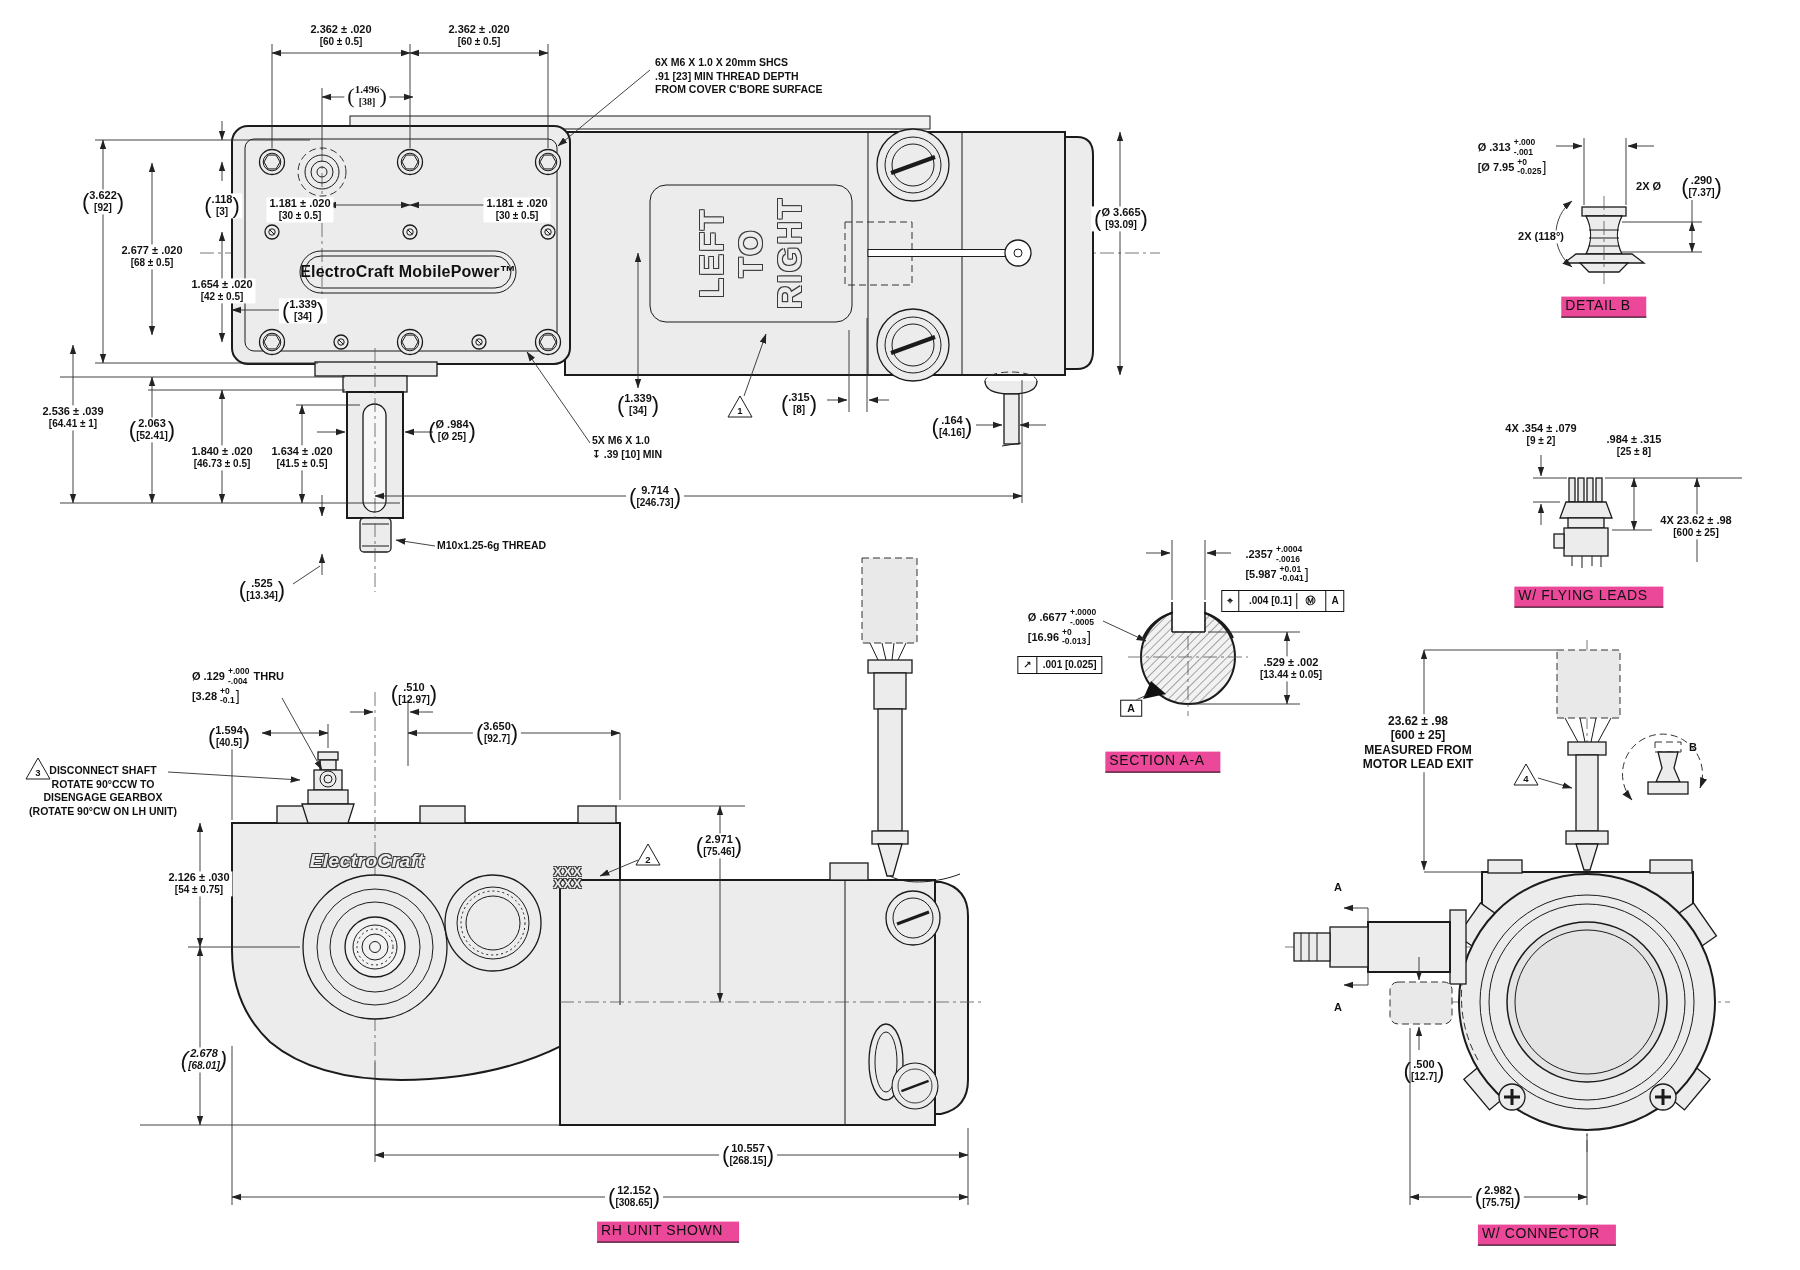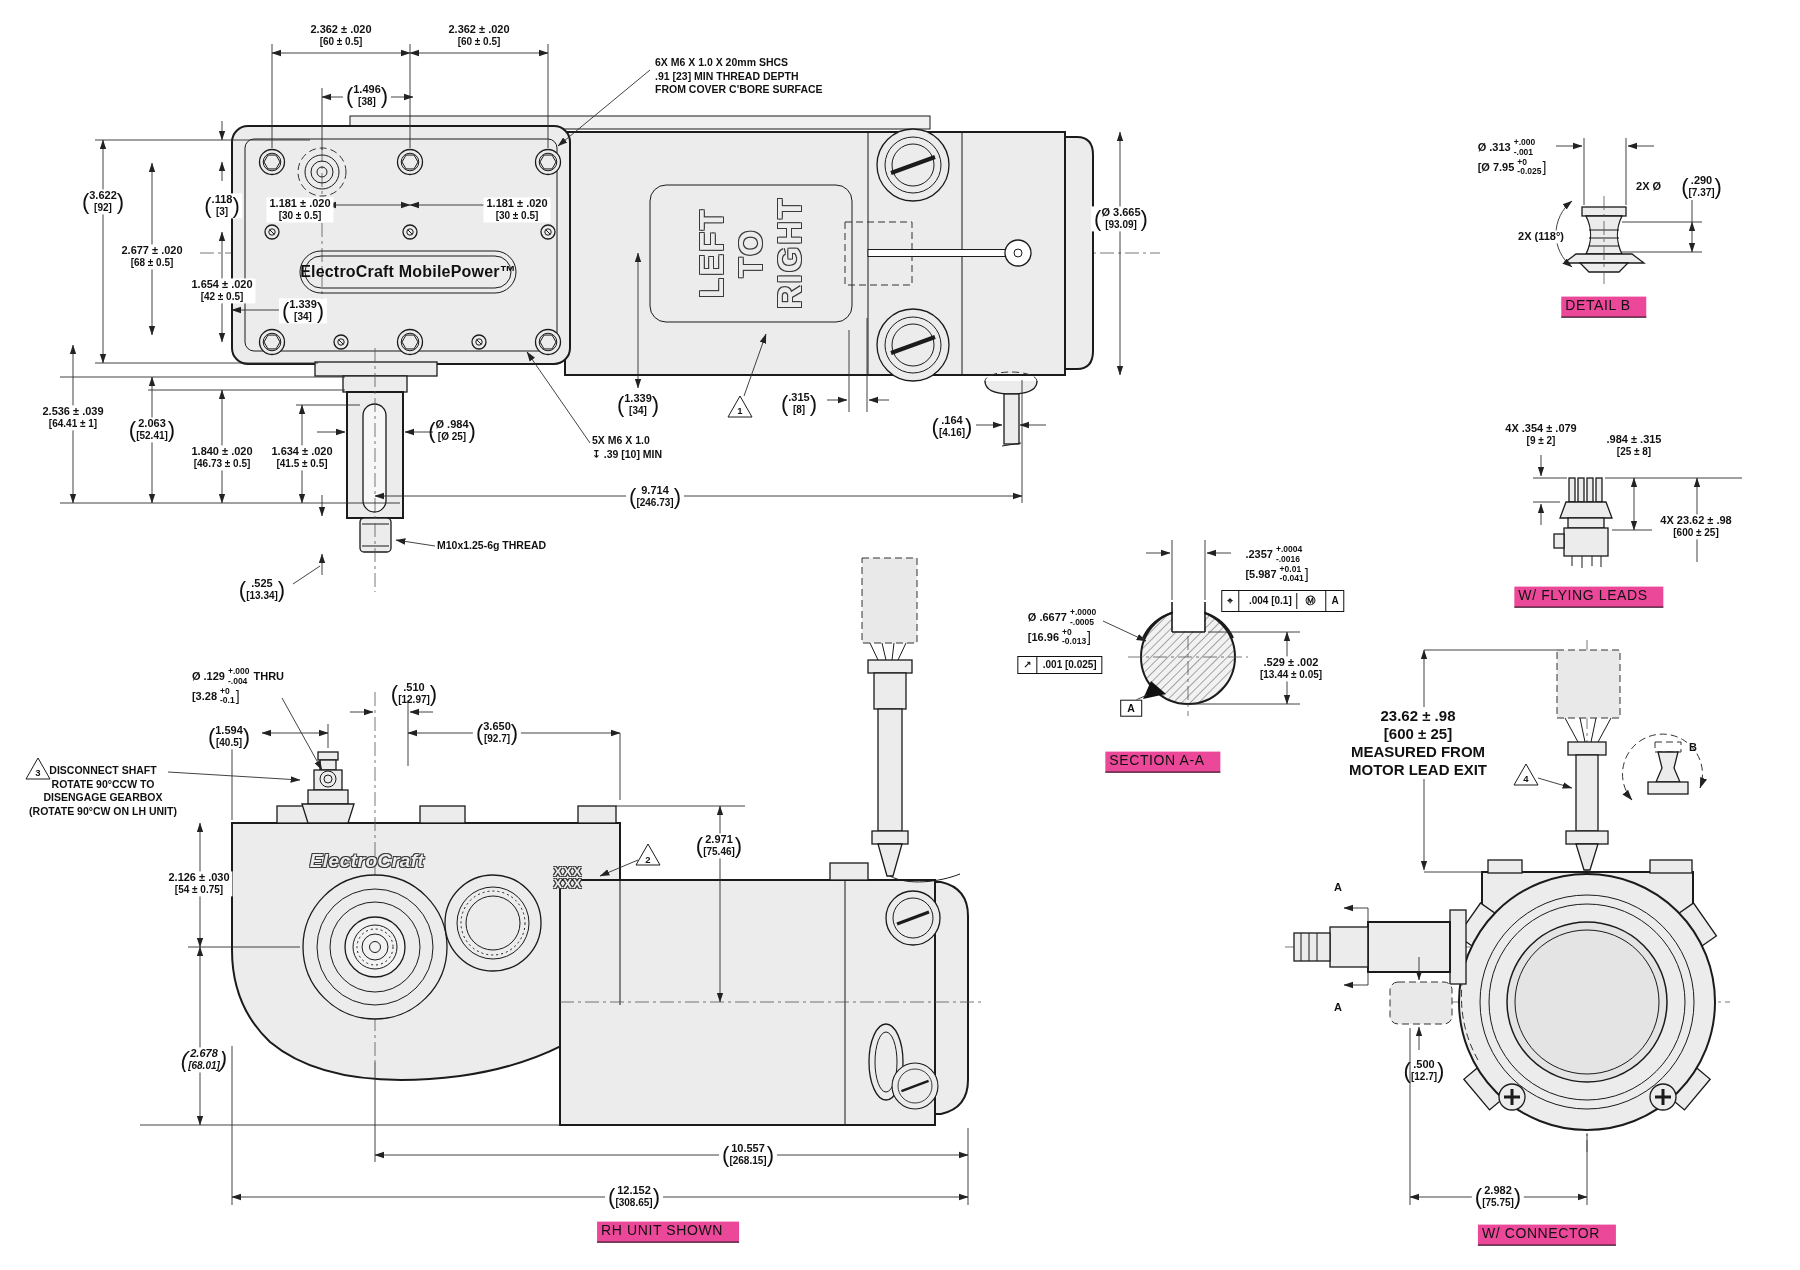--- a/index.html
+++ b/index.html
@@ -403,21 +403,21 @@
 <div class="lbl" style="left:341px;top:36px;">
   <span class="v">
         <span>2.362 ± .020</span>
         <span class="b">[60 ± 0.5]</span>
       </span></div>
 <div class="lbl" style="left:479px;top:36px;">
   <span class="v">
         <span>2.362 ± .020</span>
         <span class="b">[60 ± 0.5]</span>
       </span></div>
-<div class="lbl mask paren" style="left:367px;top:96px;">
+<div class="lbl mask paren" style="left:367px;top:96px;font-family:Liberation Serif, serif;">
   <span class="v">
         <span>1.496</span>
         <span class="b">[38]</span>
       </span>
     </div>
 <div class="lbl la note" style="left:655px;top:76px;text-align:left;">
   <div>6X M6 X 1.0 X 20mm SHCS</div>
   <div>.91 [23] MIN THREAD DEPTH</div>
   <div>FROM COVER C'BORE SURFACE</div>
     </div>
@@ -707,21 +707,21 @@
       </span>
     </div>
 <div class="lbl mask paren" style="left:634px;top:1197px;">
   <span class="v">
         <span>12.152</span>
         <span class="b">[308.65]</span>
       </span>
     </div>
 <div class="lbl hdg" style="left:668px;top:1232px;">RH UNIT SHOWN</div>
 
-<div class="lbl mask" style="left:1418px;top:743px;font-size:15px;">
+<div class="lbl mask" style="left:1418px;top:743px;font-size:12px;">
   <div>23.62 ± .98</div>
   <div>[600 ± 25]</div>
   <div>MEASURED FROM</div>
   <div>MOTOR LEAD EXIT</div>
     </div>
 <div class="flagnum" style="left:1526px;top:778px;">4</div>
 <div class="lbl ltr" style="left:1693px;top:748px;">B</div>
 <div class="lbl ltr" style="left:1338px;top:888px;">A</div>
 <div class="lbl ltr" style="left:1338px;top:1008px;">A</div>
 <div class="lbl paren" style="left:1424px;top:1071px;">

